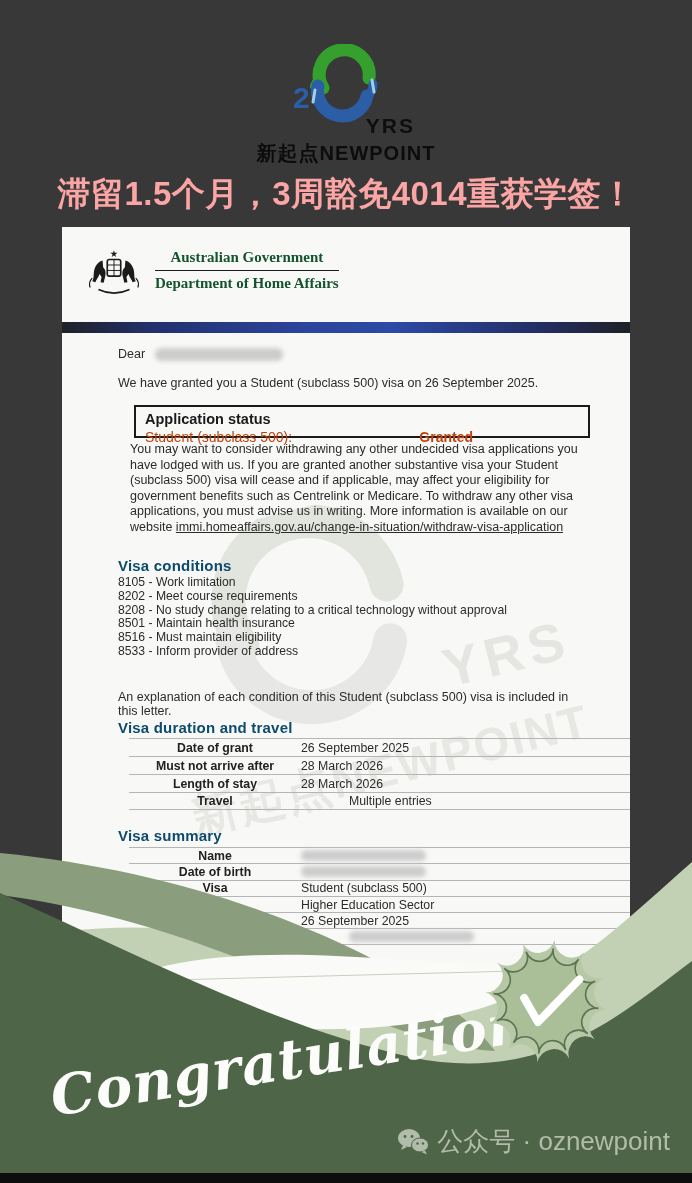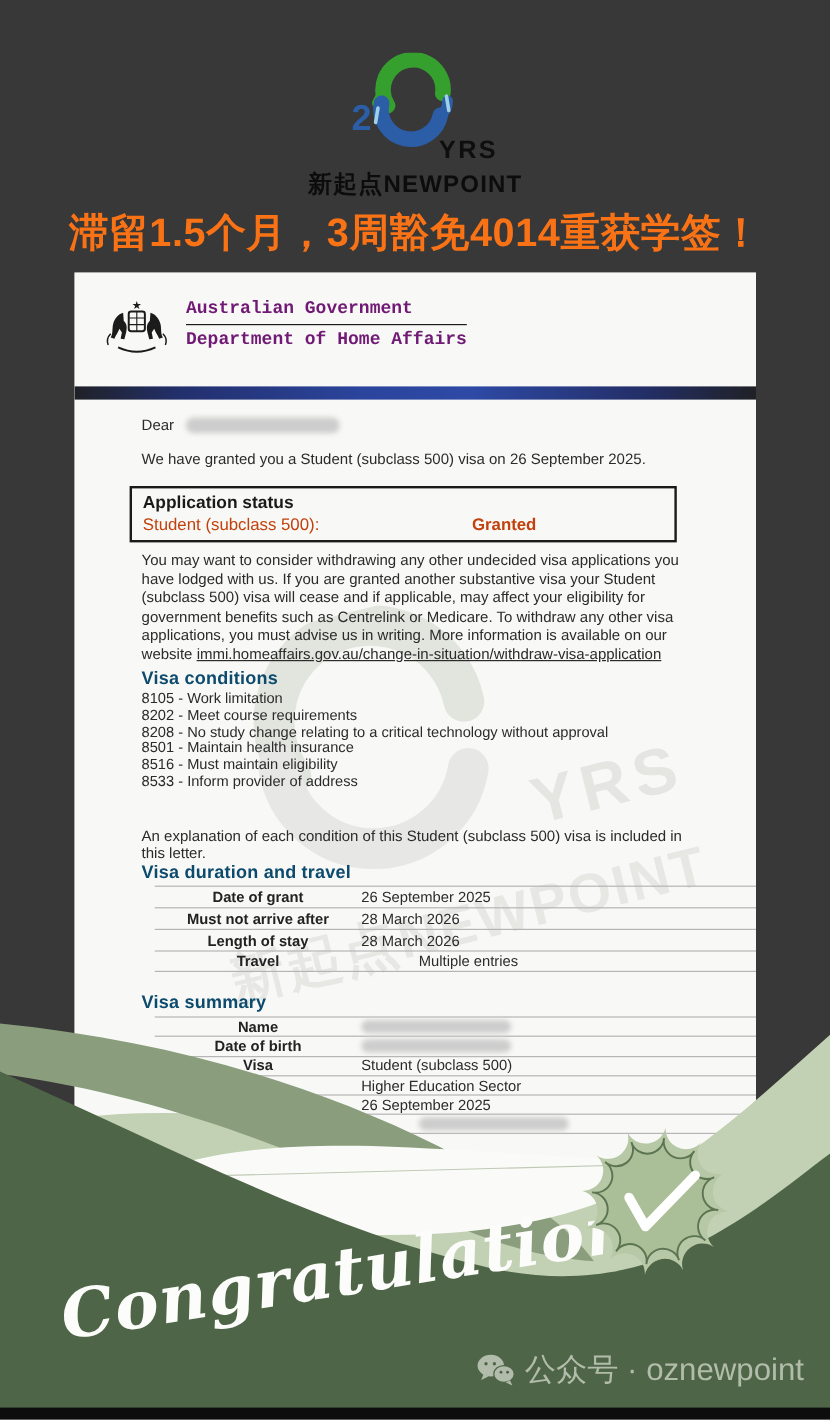--- a/index.html
+++ b/index.html
@@ -9,57 +9,57 @@
 
   
   .logo-wrap { position:absolute; left:0; top:44px; width:692px; text-align:center; }
   .logo-mark-box { position:relative; width:150px; height:80px; margin:0 auto; }
   .logo-yrs { position:absolute; right:6px; bottom:-14px; color:#0e0e0e; font-weight:bold;
               font-size:21px; letter-spacing:2px; }
   .logo-brand { margin-top:16px; color:#0c0c0c; font-weight:bold; font-size:20px; letter-spacing:1px; }
 
   
   .headline { position:absolute; left:0; top:172px; width:692px; text-align:center;
-              color:#f97316; font-weight:bold; font-size:33px; letter-spacing:0.5px; }
+              color:#fca5a5; font-weight:bold; font-size:33px; letter-spacing:0.5px; }
 
   
   .doc { position:absolute; left:62px; top:227px; width:568px; height:815px;
          background:#f8f9f6; z-index:1; overflow:hidden; }
 
   .wm { position:absolute; left:0; top:0; width:568px; height:815px; pointer-events:none;
         opacity:.45; }
   .wm-group { position:absolute; left:90px; top:300px; width:520px; height:360px;
               transform:rotate(-14deg); }
   .wm-yrs { position:absolute; left:300px; top:120px; font-size:54px; font-weight:bold;
             color:#cfd0cc; letter-spacing:6px; }
   .wm-brand { position:absolute; left:20px; top:205px; font-size:46px; font-weight:bold;
               color:#d3d4d0; letter-spacing:2px; white-space:nowrap; }
 
   .doc-header { position:absolute; left:23px; top:22px; display:flex; align-items:flex-start; }
-  .agency-text { margin-left:12px; font-family:Liberation Mono, monospace; color:#701a75; }
+  .agency-text { margin-left:12px; font-family:Liberation Serif, serif; color:#14532d;text-align:center; }
   .agency-line1 { font-size:15px; font-weight:bold; padding-bottom:4px;
                   border-bottom:1px solid #1c1c1c; }
   .agency-line2 { font-size:15px; font-weight:bold; padding-top:4px; }
 
   .blue-bar { position:absolute; left:0; top:95px; width:568px; height:11px;
               background:linear-gradient(90deg,#1f2126 0%,#23306e 16%,#2b449c 42%,#2e4aa6 58%,#232e66 84%,#1f2126 100%); }
 
   .body-text { position:absolute; left:56px; width:472px; font-size:12.5px; color:#2b2b2b; }
   .salutation { top:120px; display:flex; align-items:center; }
   .redact { background:#cdcdcd; border-radius:6px; filter:blur(2px); }
   .redact-dear { width:128px; height:13px; margin-left:10px; }
   .grant-line { top:149px; }
 
-  .status-box { position:absolute; left:46px; top:178px; width:456px; height:47px;
+  .status-box { position:absolute; left:72px; top:178px; width:456px; height:33px;
                 border:2px solid #1a1a1a; padding:4px 9px; }
   .status-title { font-size:14.5px; font-weight:bold; color:#1a1a1a; }
   .status-row { display:flex; font-size:14px; color:#c2410c; margin-top:2px; }
   .status-value { font-weight:bold; margin-left:auto; margin-right:106px; }
 
-  .para { top:233px; line-height:15.5px; }
+  .para { top:215px; line-height:15.5px;margin-left:12px; }
   .para a { color:#2b2b2b; text-decoration:underline; }
 
   .sec-title { position:absolute; left:56px; font-size:15px; font-weight:bold; color:#0c4a6e;
                letter-spacing:.2px; }
   .cond-title { top:330px; }
   .cond-list { position:absolute; left:56px; top:349px; font-size:12.2px; color:#2b2b2b;
                line-height:13.8px; }
   .explain { top:463px; }
 
   .tbl-title-duration { top:492px; }

